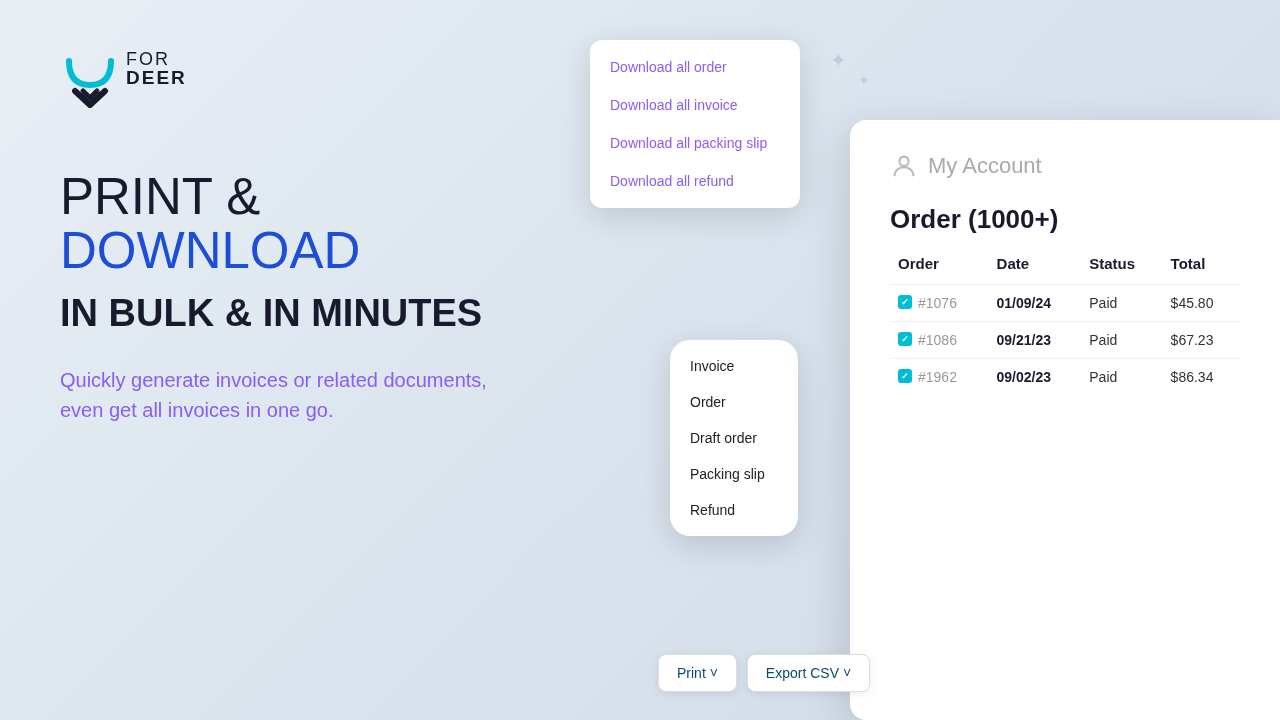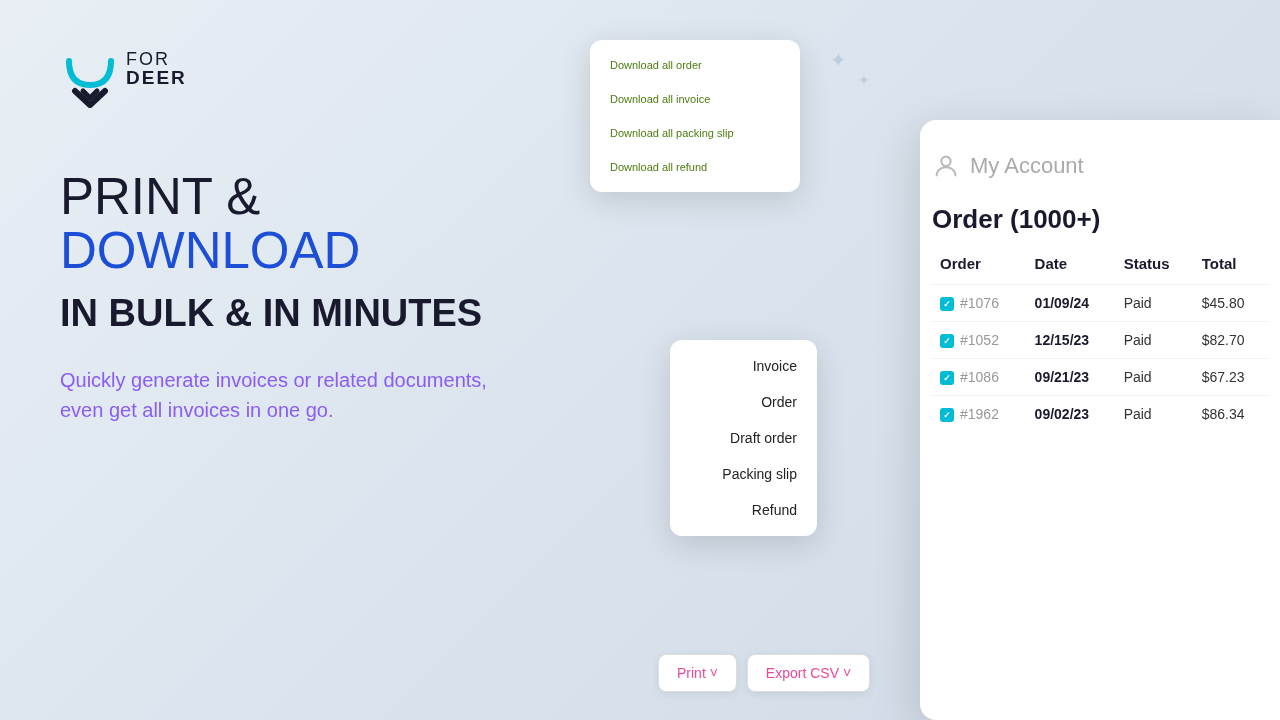--- a/index.html
+++ b/index.html
@@ -89,26 +89,26 @@
       line-height: 1.5;
       max-width: 460px;
       font-weight: 400;
     }
 
     
     .right-section {
       position: absolute;
       right: 0;
       top: 120px;
-      width: 360px;
+      width: 430px;
       height: 600px;
       background: white;
       border-radius: 16px 0 0 16px;
       box-shadow: -8px 8px 40px rgba(0,0,0,0.12);
-      padding: 32px 12px;
+      padding: 32px 40px;
       overflow: hidden;
     }
 
     .account-header {
       display: flex;
       align-items: center;
       gap: 10px;
       margin-bottom: 24px;
       color: #999;
       font-size: 18px;
@@ -157,21 +157,21 @@
       color: #999;
     }
 
     .order-table td:nth-child(2) {
       font-weight: 600;
       color: #1a1a2e;
     }
 
     .checkbox-cell {
       display: flex;
-      align-items: flex-end;
+      align-items: flex-start;
       gap: 6px;
     }
 
     .cb {
       width: 14px;
       height: 14px;
       border: 2px solid #00bcd4;
       border-radius: 3px;
       background: #00bcd4;
       display: flex;
@@ -191,21 +191,21 @@
       color: #333;
     }
 
     .toolbar-btn {
       padding: 10px 18px;
       border: 1.5px solid #ddd;
       border-radius: 8px;
       background: white;
       font-size: 14px;
       font-weight: 500;
-      color: #ec4899;
+      color: #0c4a6e;
       cursor: pointer;
       display: flex;
       align-items: center;
       gap: 6px;
       box-shadow: 0 2px 8px rgba(0,0,0,0.08);
     }
 
     
     .dropdown-download {
       position: absolute;
@@ -214,37 +214,36 @@
       width: 210px;
       background: white;
       border-radius: 12px;
       box-shadow: 0 8px 32px rgba(0,0,0,0.14);
       padding: 8px 0;
       z-index: 20;
     }
 
     .dropdown-download .item {
       padding: 11px 20px;
-      font-size: 11px;
-      color: #4d7c0f;
+      font-size: 14px;
+      color: #8b5cf6;
       cursor: pointer;
     }
 
     
     .dropdown-doctype {
       position: absolute;
       top: 340px;
       left: 670px;
-      width: 147px;
+      width: 128px;
       background: white;
-      border-radius: 12px;
+      border-radius: 20px;
       box-shadow: 0 8px 32px rgba(0,0,0,0.14);
       padding: 8px 0;
       z-index: 20;
-      text-align: right;
     }
 
     .dropdown-doctype .item {
       padding: 10px 20px;
       font-size: 14px;
       color: #222;
       cursor: pointer;
     }
 
     
@@ -328,31 +327,20 @@
             </div>
           </td>
           <td>01/09/24</td>
           <td class="status-paid">Paid</td>
           <td>$45.80</td>
         </tr>
         <tr>
           <td>
             <div class="checkbox-cell">
               <span class="cb"></span>
-              <span>#1052</span>
-            </div>
-          </td>
-          <td>12/15/23</td>
-          <td class="status-paid">Paid</td>
-          <td>$82.70</td>
-        </tr>
-        <tr>
-          <td>
-            <div class="checkbox-cell">
-              <span class="cb"></span>
               <span>#1086</span>
             </div>
           </td>
           <td>09/21/23</td>
           <td class="status-paid">Paid</td>
           <td>$67.23</td>
         </tr>
         <tr>
           <td>
             <div class="checkbox-cell">

